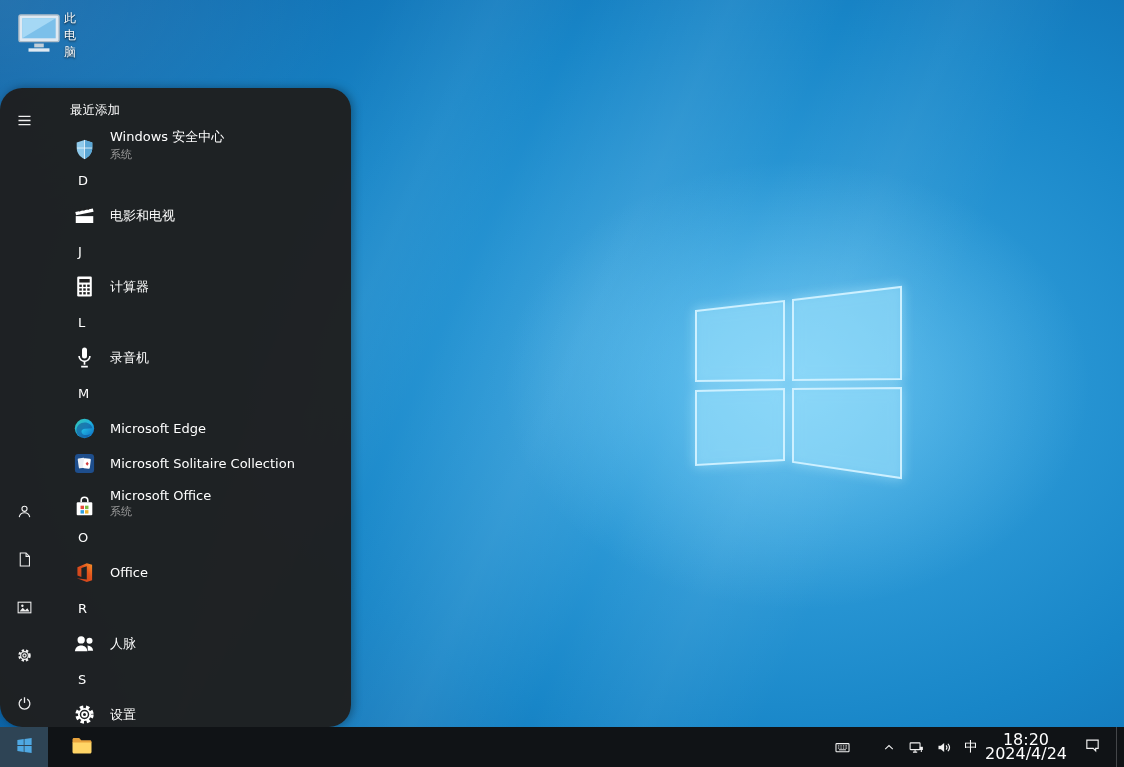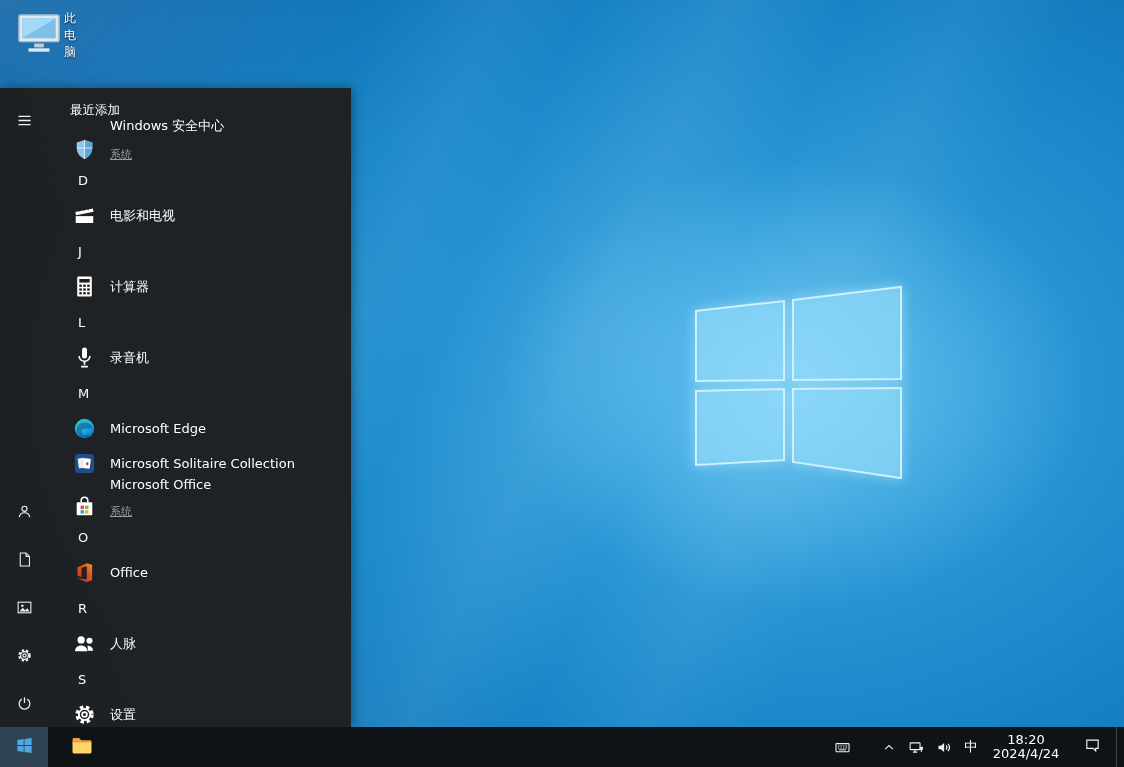--- a/index.html
+++ b/index.html
@@ -31,55 +31,56 @@
     display:flex; flex-direction:row; align-items:center; gap:2px; padding:4px 2px;
   }
   .di-icon svg { width:46px; height:42px; }
   .di-label { font-size:12px; color:#fff; text-shadow:0 1px 2px rgba(0,0,0,.85); }
 
   
   .start-menu {
     position:absolute; left:0; top:88px; bottom:40px; width:351px;
     background:rgba(31,31,31,.97); color:#fff; display:flex; z-index:4;
     box-shadow:2px 0 10px rgba(0,0,0,.35);
+    border-radius:22px;
   }
   .rail { width:48px; display:flex; flex-direction:column; justify-content:space-between; padding-top:8px; flex:none; }
   .rail-btn { width:48px; height:48px; display:flex; align-items:center; justify-content:center; color:#f0f0f0; }
   .rail-icon svg { width:17px; height:17px; display:block; }
 
   .app-list { flex:1; padding-top:8px; overflow:hidden; }
   .list-header { height:28px; display:flex; align-items:center; padding-left:22px; font-size:12.5px; color:#fff; }
   .letter-row { height:36px; display:flex; align-items:center; padding-left:30px; font-size:13px; color:#fff; }
   .app-row { height:35px; display:flex; align-items:center; padding-left:22px; gap:12px; }
   .app-row.two-line { height:38px;align-items:flex-end; }
   .app-icon { width:28px; display:flex; justify-content:center; flex:none; }
   .app-icon svg { width:25px; height:25px; display:block; }
   .app-label { font-size:13px; color:#fff; white-space:nowrap; }
-  .app-sub { font-size:11px; color:#9c9c9c; margin-top:12px;text-decoration:underline; }
+  .app-sub { font-size:11px; color:#9c9c9c; margin-top:1px; }
 
   
   .taskbar {
     position:absolute; left:0; bottom:0; width:1124px; height:40px;
     background:#101316; display:flex; align-items:stretch; z-index:10; color:#eee;
   }
   .tb-btn { height:40px; display:flex; align-items:center; justify-content:center; }
   .start-btn { width:48px; background:rgba(96,150,190,.38); color:#4fa8e2; }
   .start-btn svg { width:19px; height:19px; }
   .explorer-btn { width:44px; margin-left:12px; }
   .explorer-btn svg { width:24px; height:24px; }
 
   .tray { margin-left:auto; display:flex; align-items:stretch; }
   #tray-icons { display:flex; align-items:stretch; }
   .tray-btn { height:40px; width:28px; display:flex; align-items:center; justify-content:center; color:#f2f2f2; }
   .tray-icon svg { width:17px; height:17px; display:block; }
   [data-name="touch-keyboard-button"] { width:40px; margin-right:14px; }
   [data-name="show-hidden-icons-button"] { width:26px; }
   [data-name="show-hidden-icons-button"] svg { width:14px; height:14px; }
   .ime { width:26px; font-size:13.5px; color:#fff; display:flex; align-items:center; justify-content:center; }
-  .clock { width:84px; display:flex; flex-direction:column; align-items:center; justify-content:center; color:#fff; font-size:13px; line-height:14.5px; }
+  .clock { width:84px; display:flex; flex-direction:column; align-items:center; justify-content:center; color:#fff; font-size:16px; line-height:14.5px; }
   .action-btn { width:48px; color:#f2f2f2; }
   .action-btn svg { width:17px; height:17px; }
   .show-desktop { width:8px; height:40px; border-left:1px solid rgba(255,255,255,.22); }
 </style>
 </head>
 <body>
 
 <div class="desktop" data-name="desktop-wallpaper">
   <svg class="hero-logo" viewBox="0 0 1124 767" data-name="windows-hero-logo-icon">
     <polygon points="696,311 784,301 784,380 696,381"></polygon>

